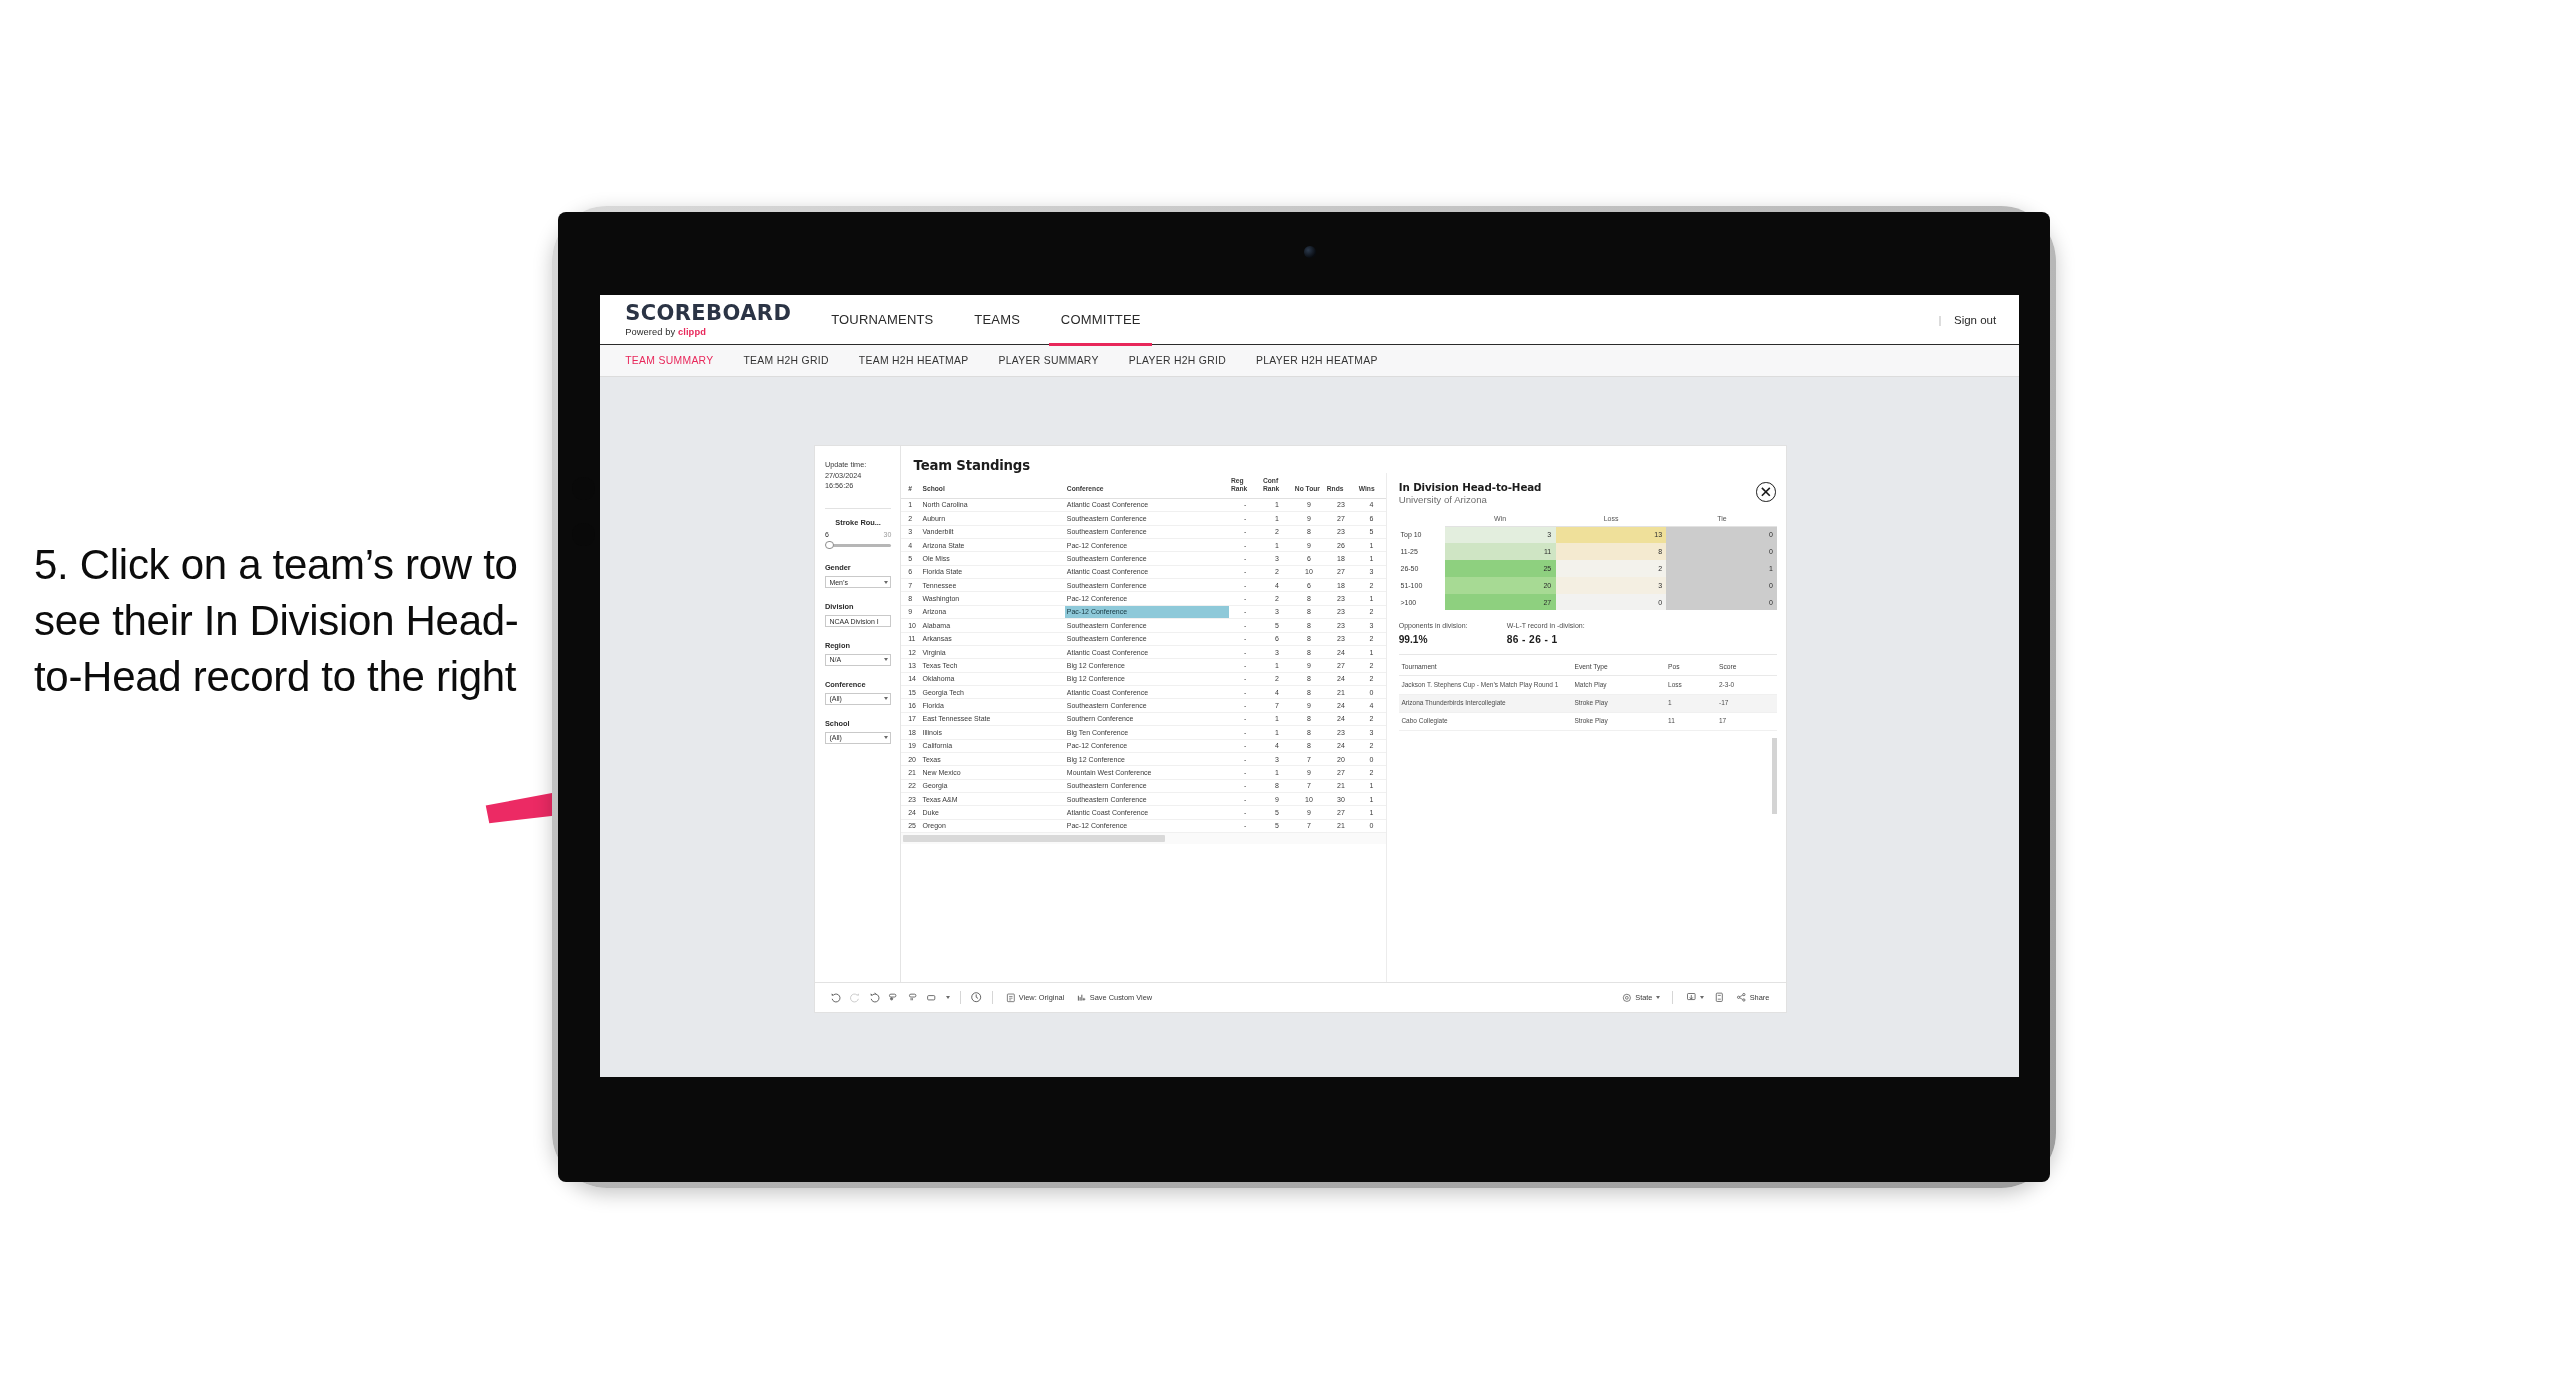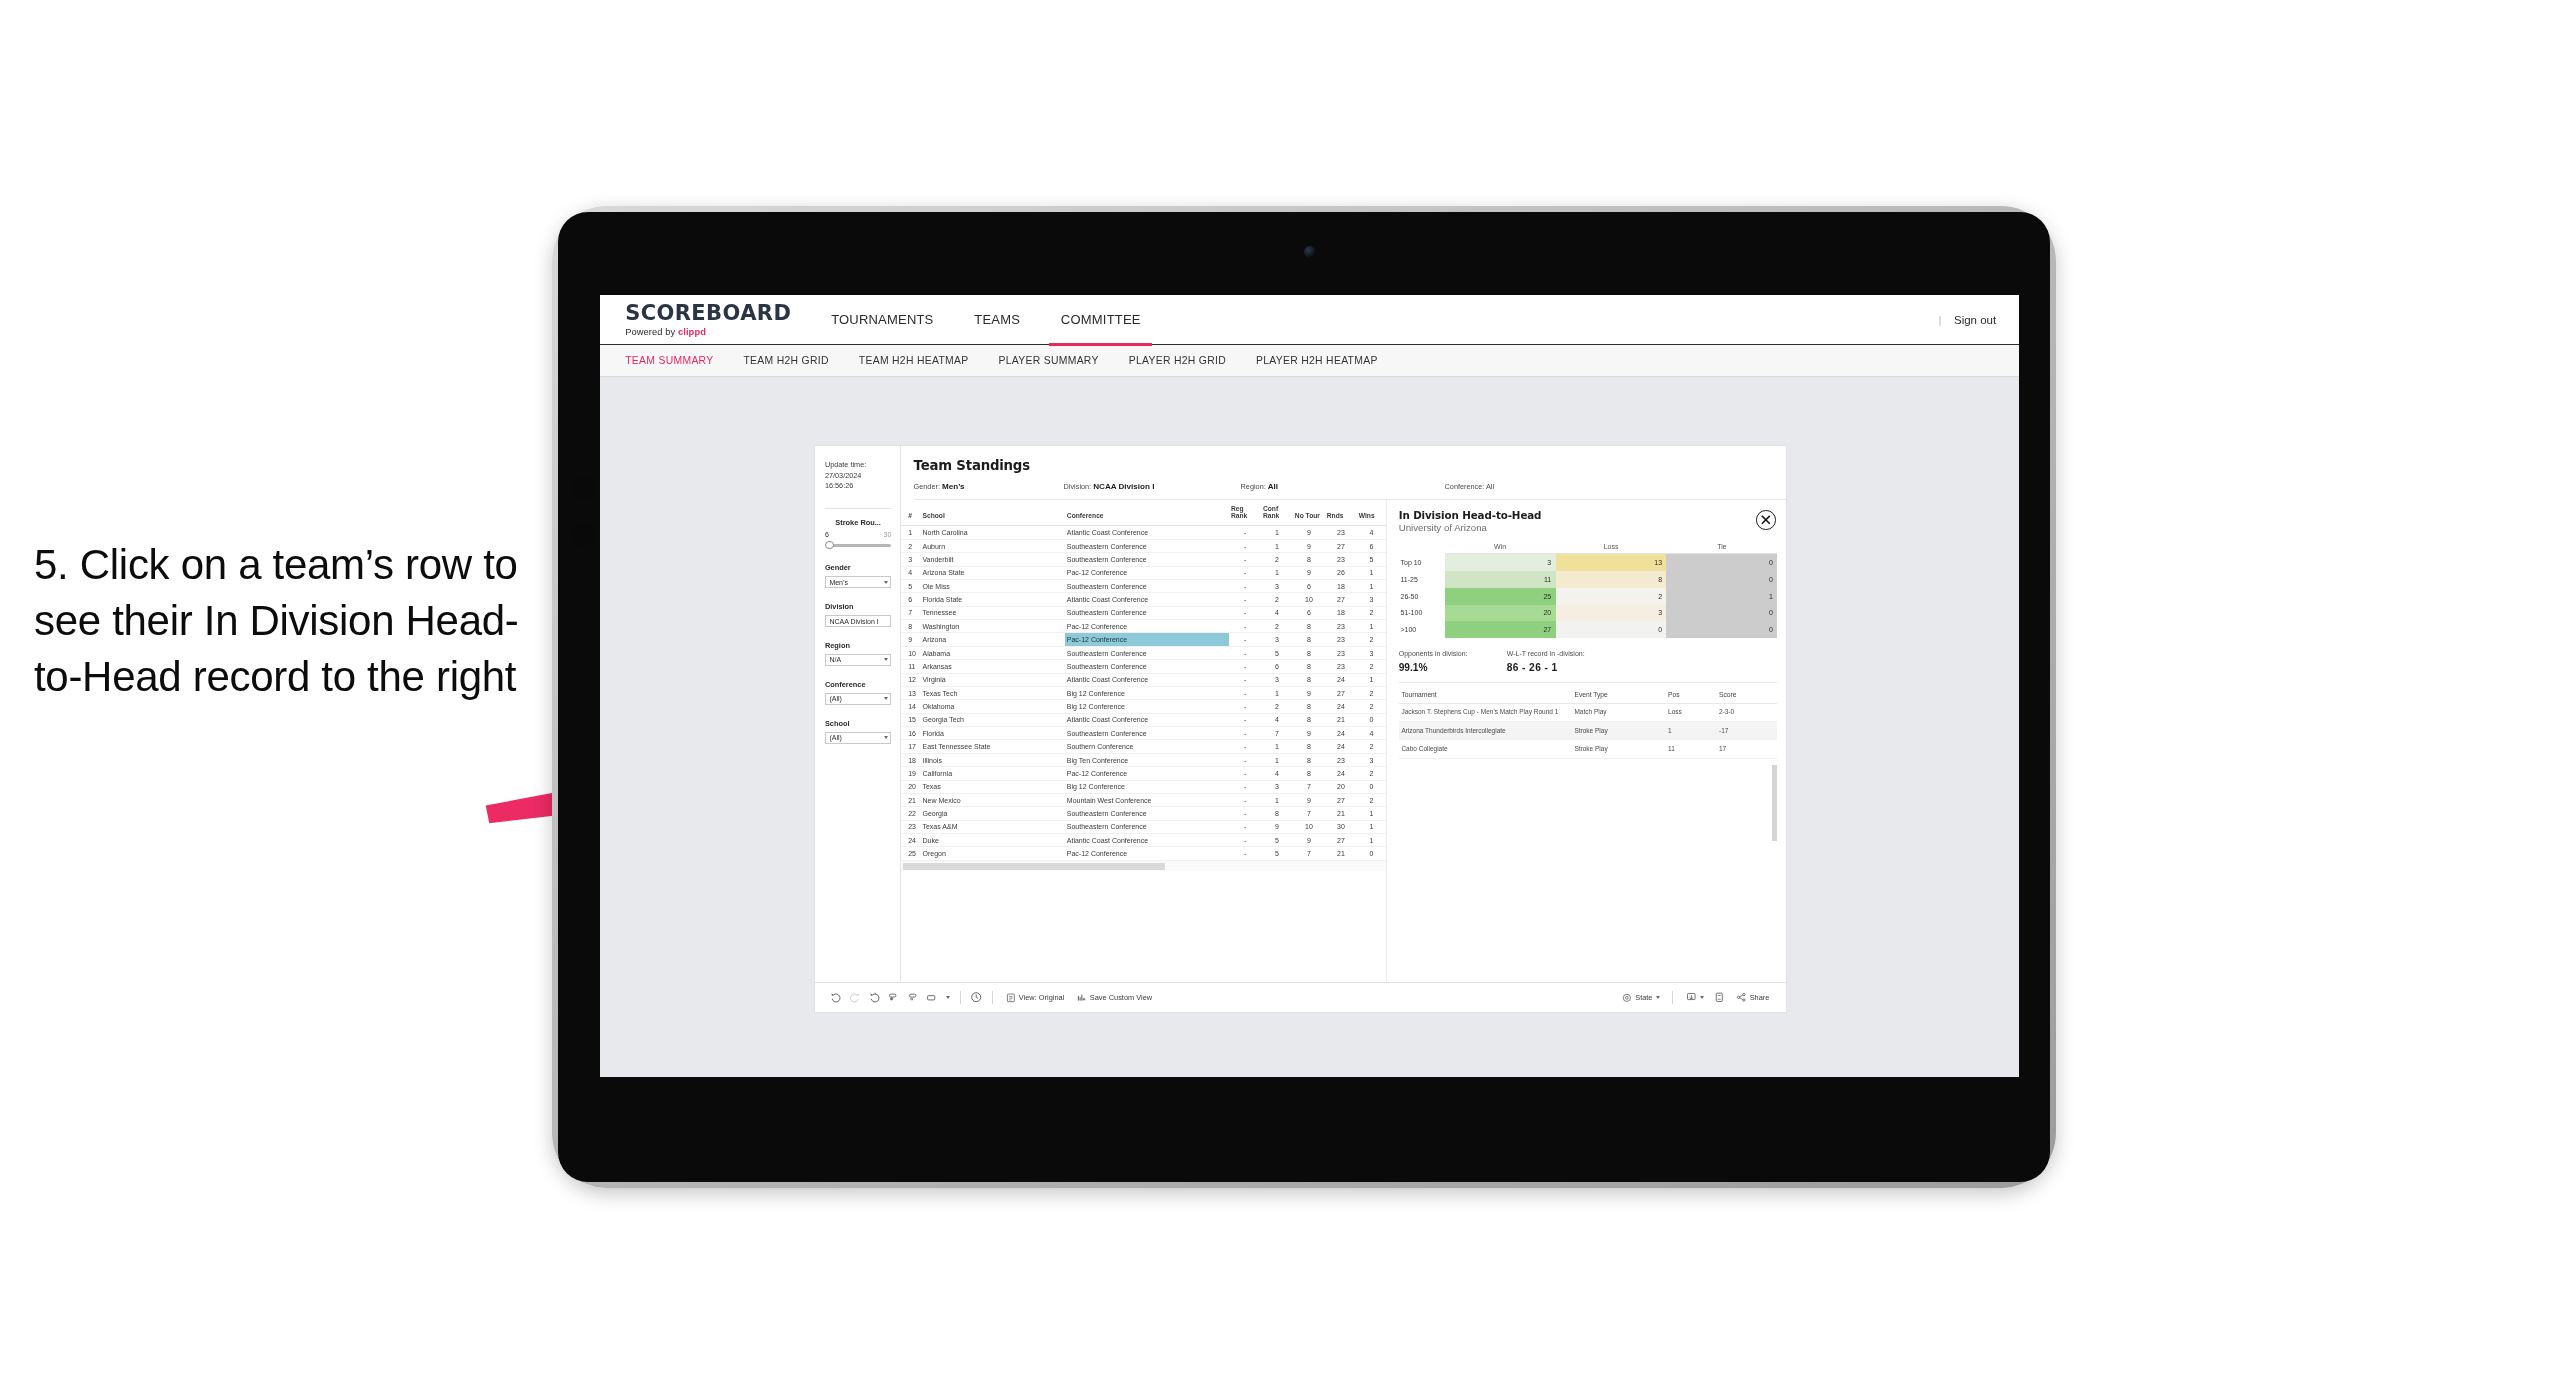--- a/index.html
+++ b/index.html
@@ -31,21 +31,21 @@
     position: absolute;
     left: 552px; top: 206px;
     width: 1504px; height: 982px;
     border-radius: 55px;
     background: linear-gradient(150deg,#d9d9d9 0%,#bfbfbf 35%,#9c9c9c 100%);
     padding: 6.2px;
     box-shadow: 0 5.3px 19.5px rgba(0,0,0,0.22);
   }
   .tablet-inner {
     width: 100%; height: 100%;
-    border-radius: 30px;
+    border-radius: 8px;
     background: #0a0a0a;
     position: relative;
     overflow: hidden;
   }
   .screen {
     position: absolute;
     left: 42px; top: 83px;
     width: 1419px; height: 782px;
     background: #e7e9ec;
     overflow: hidden;
@@ -340,26 +340,20 @@
                   <div class="f-select">
                     <span>(All)</span>
                     <span class="caret"></span>
                   </div>
                 </div>
               </div>
 
               <div class="main-col">
                 <div class="standings-head">
                   <div class="standings-title">Team Standings</div>
-                  <div class="filters-summary">
-                    <span class="fs-item fs-1"><span>Gender:</span> <b>Men’s</b></span>
-                    <span class="fs-item fs-2"><span>Division:</span> <b>NCAA Division I</b></span>
-                    <span class="fs-item fs-3"><span>Region:</span> <b>All</b></span>
-                    <span class="fs-item"><span>Conference:</span> <span>All</span></span>
-                  </div>
                 </div>
 
                 <div class="panes">
 
                   <div class="table-pane">
                     <table class="standings">
                       <thead>
                         <tr>
                           <th class="c-num">#</th>
                           <th class="c-school">School</th>

